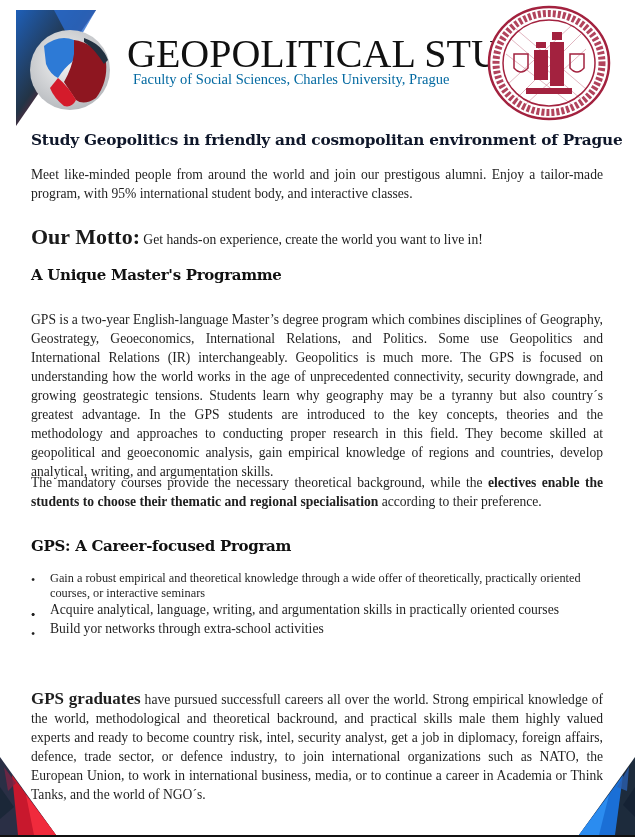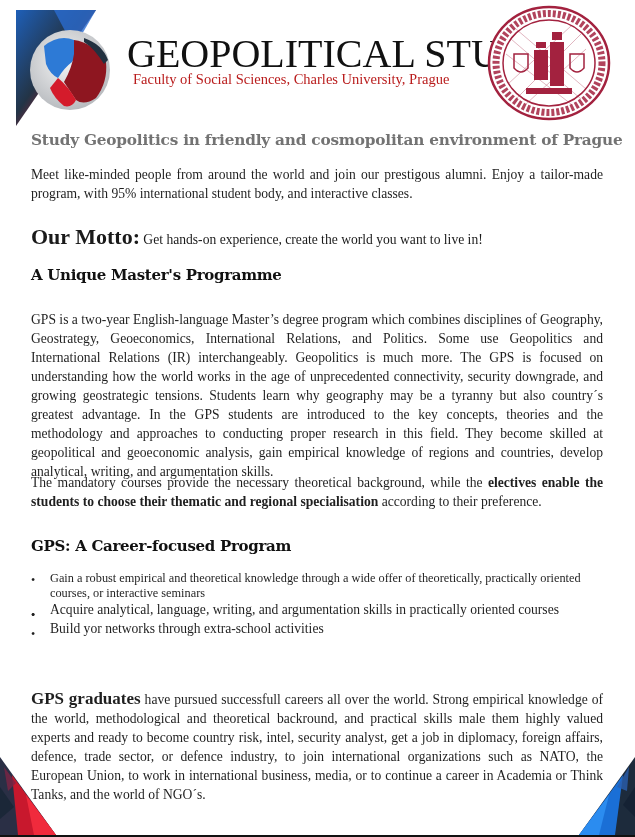--- a/index.html
+++ b/index.html
@@ -9,26 +9,26 @@
     font-family: "Liberation Serif", "DejaVu Serif", serif;
   }
   .logo-left { position: absolute; left: 14px; top: 8px; width: 100px; height: 118px; }
   .seal { position: absolute; left: 486px; top: 4px; width: 126px; height: 118px; }
   .title {
     position: absolute; left: 127px; top: 30px; width: 350px;
     font-size: 40px; letter-spacing: 0px; color: #111; white-space: nowrap;
   }
   .subtitle {
     position: absolute; left: 133px; top: 71px;
-    font-size: 14.5px; color: #b91c1c; white-space: nowrap;
+    font-size: 14.5px; color: #0369a1; white-space: nowrap;
   }
   .content { position: absolute; left: 31px; top: 0; width: 572px; }
   .h-main {
     position: absolute; top: 131px; left: 0; white-space: nowrap;
-    font-family: "DejaVu Serif", serif; font-weight: bold; font-size: 15.3px; color: #737373;
+    font-family: "DejaVu Serif", serif; font-weight: bold; font-size: 15.3px; color: #0f172a;
     letter-spacing: -0.2px;
   }
   .p { font-size: 13.6px; line-height: 19px; text-align: justify; color: #1f1f1f; margin: 0; }
   .p-intro { position: absolute; top: 165px; left: 0; width: 572px; }
   .motto { position: absolute; top: 224px; left: 0; width: 572px; font-size: 13.6px; white-space: nowrap; }
   .motto b { font-size: 22px; font-weight: bold; }
   .h2 {
     position: absolute; left: 0; white-space: nowrap;
     font-family: "DejaVu Serif", serif; font-weight: bold; font-size: 15px; color: #111;
     letter-spacing: -0.3px;

